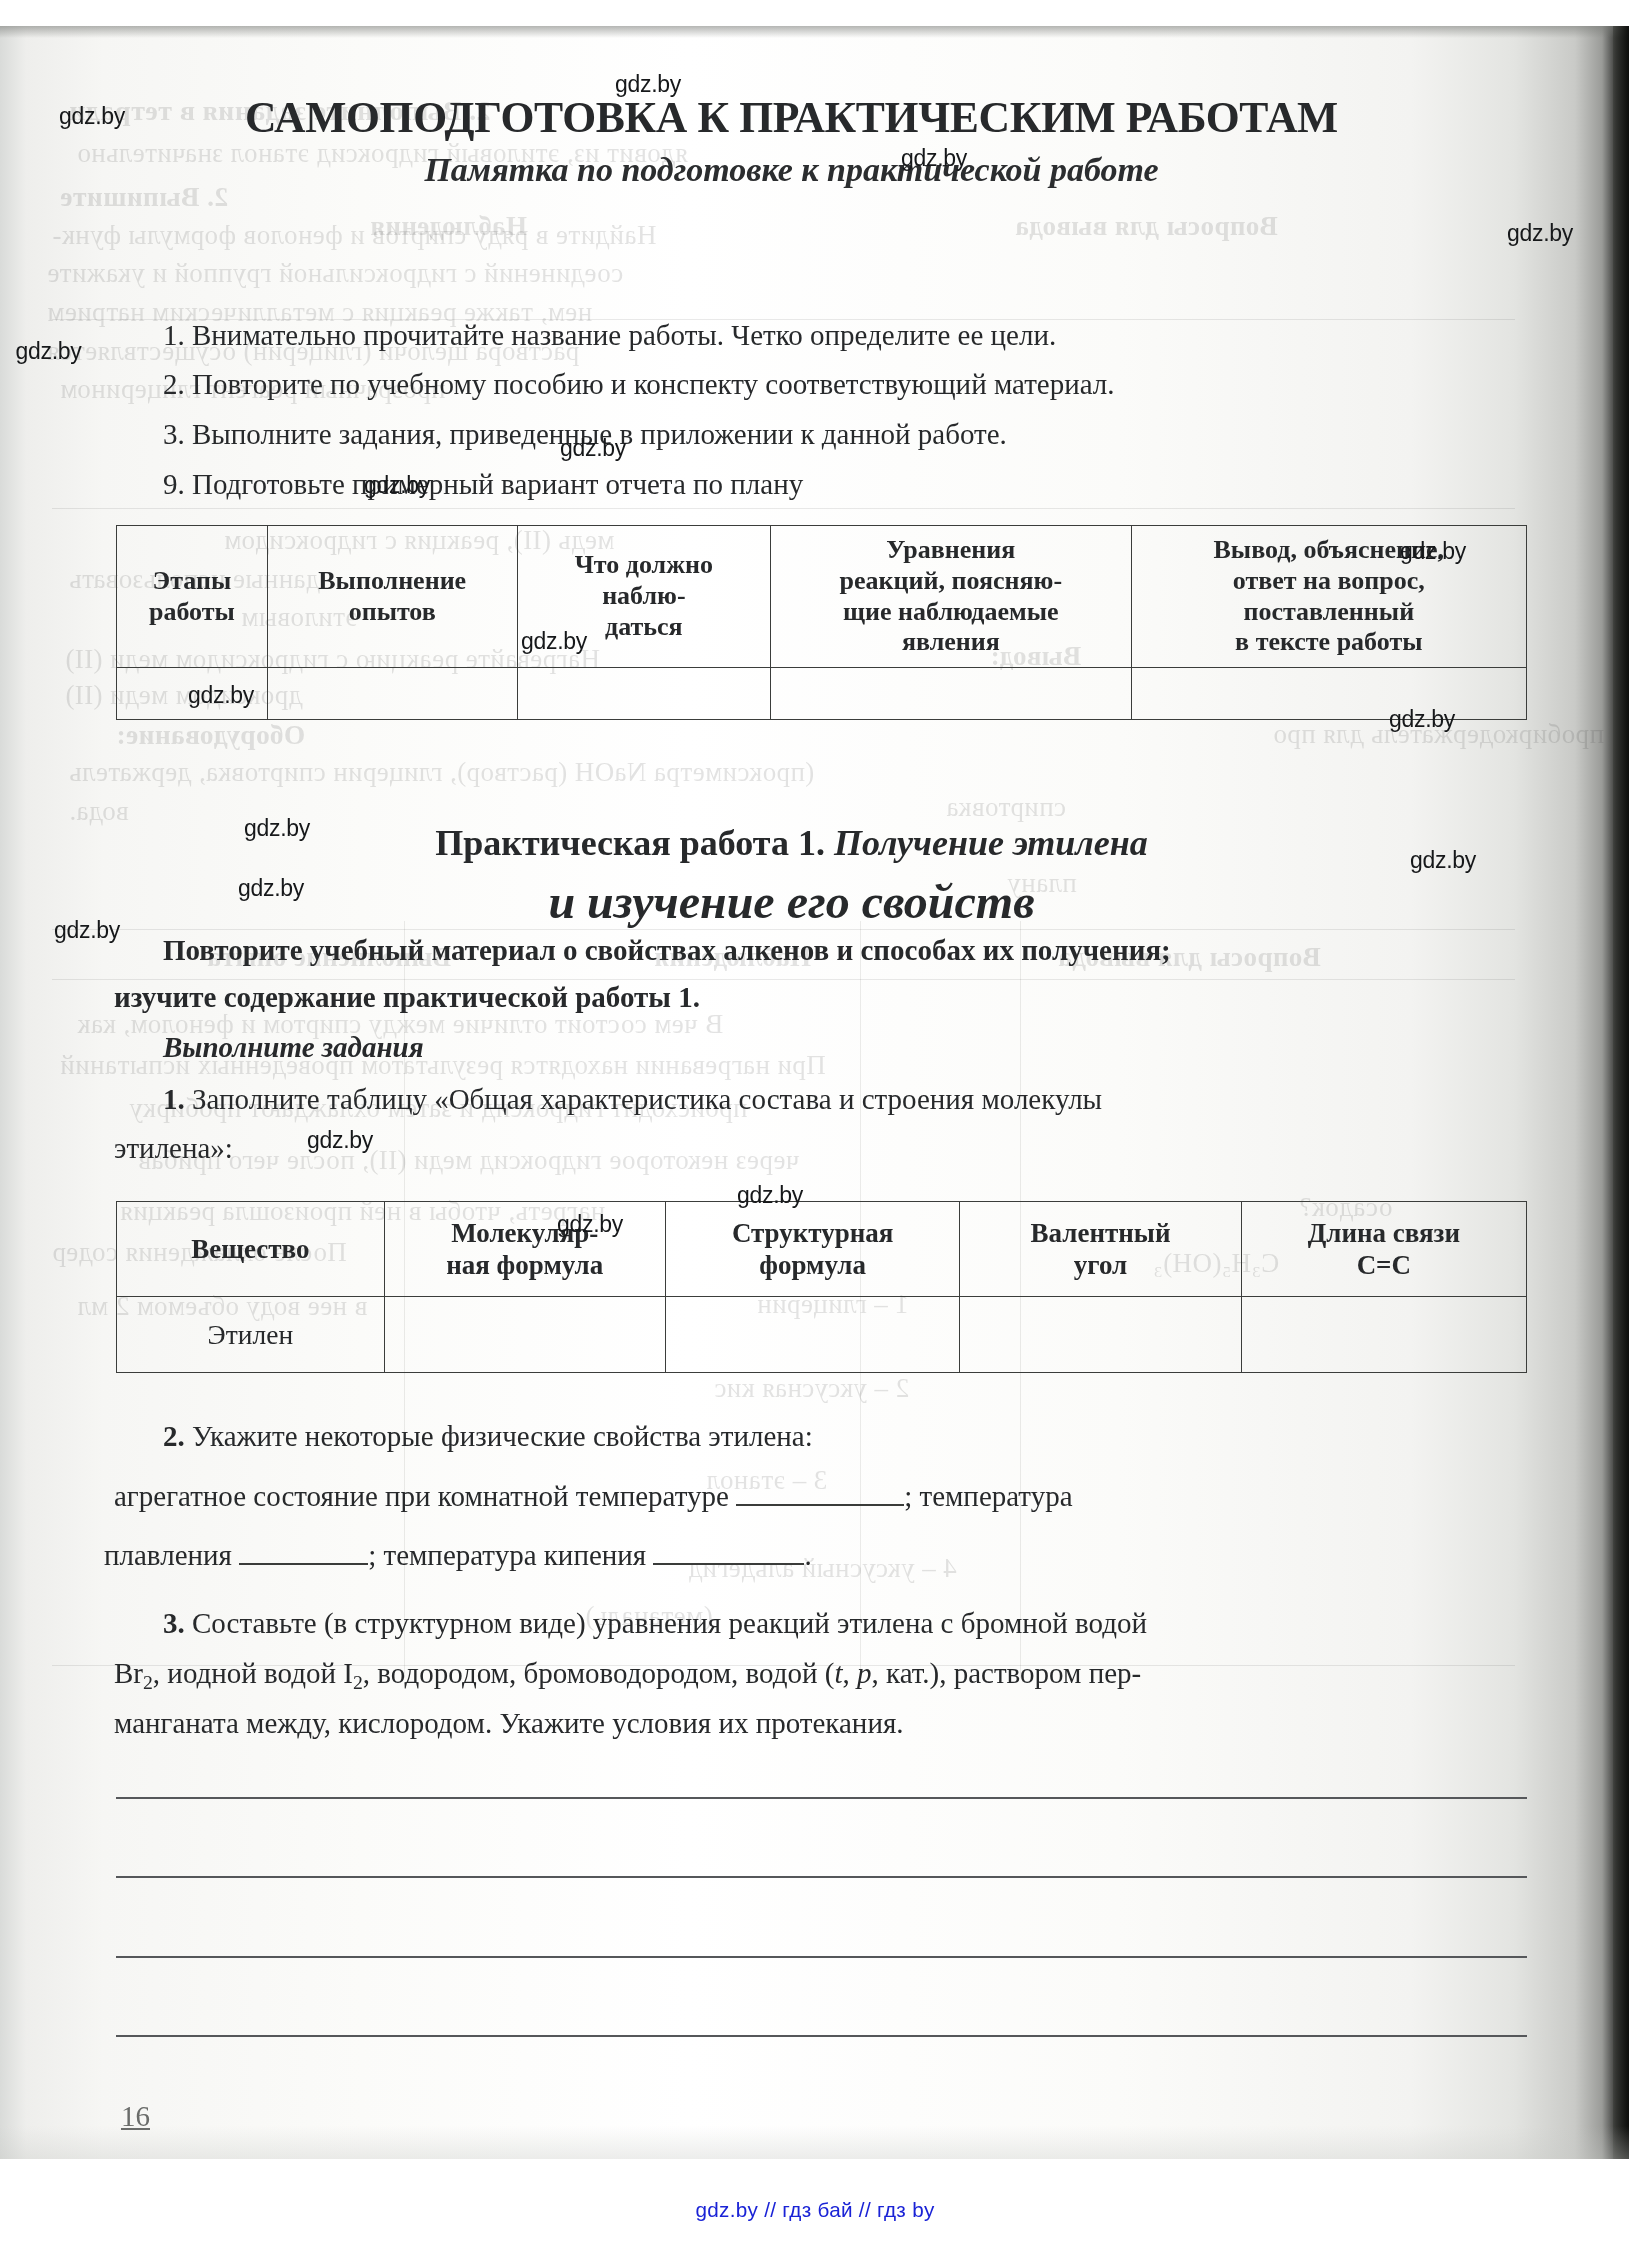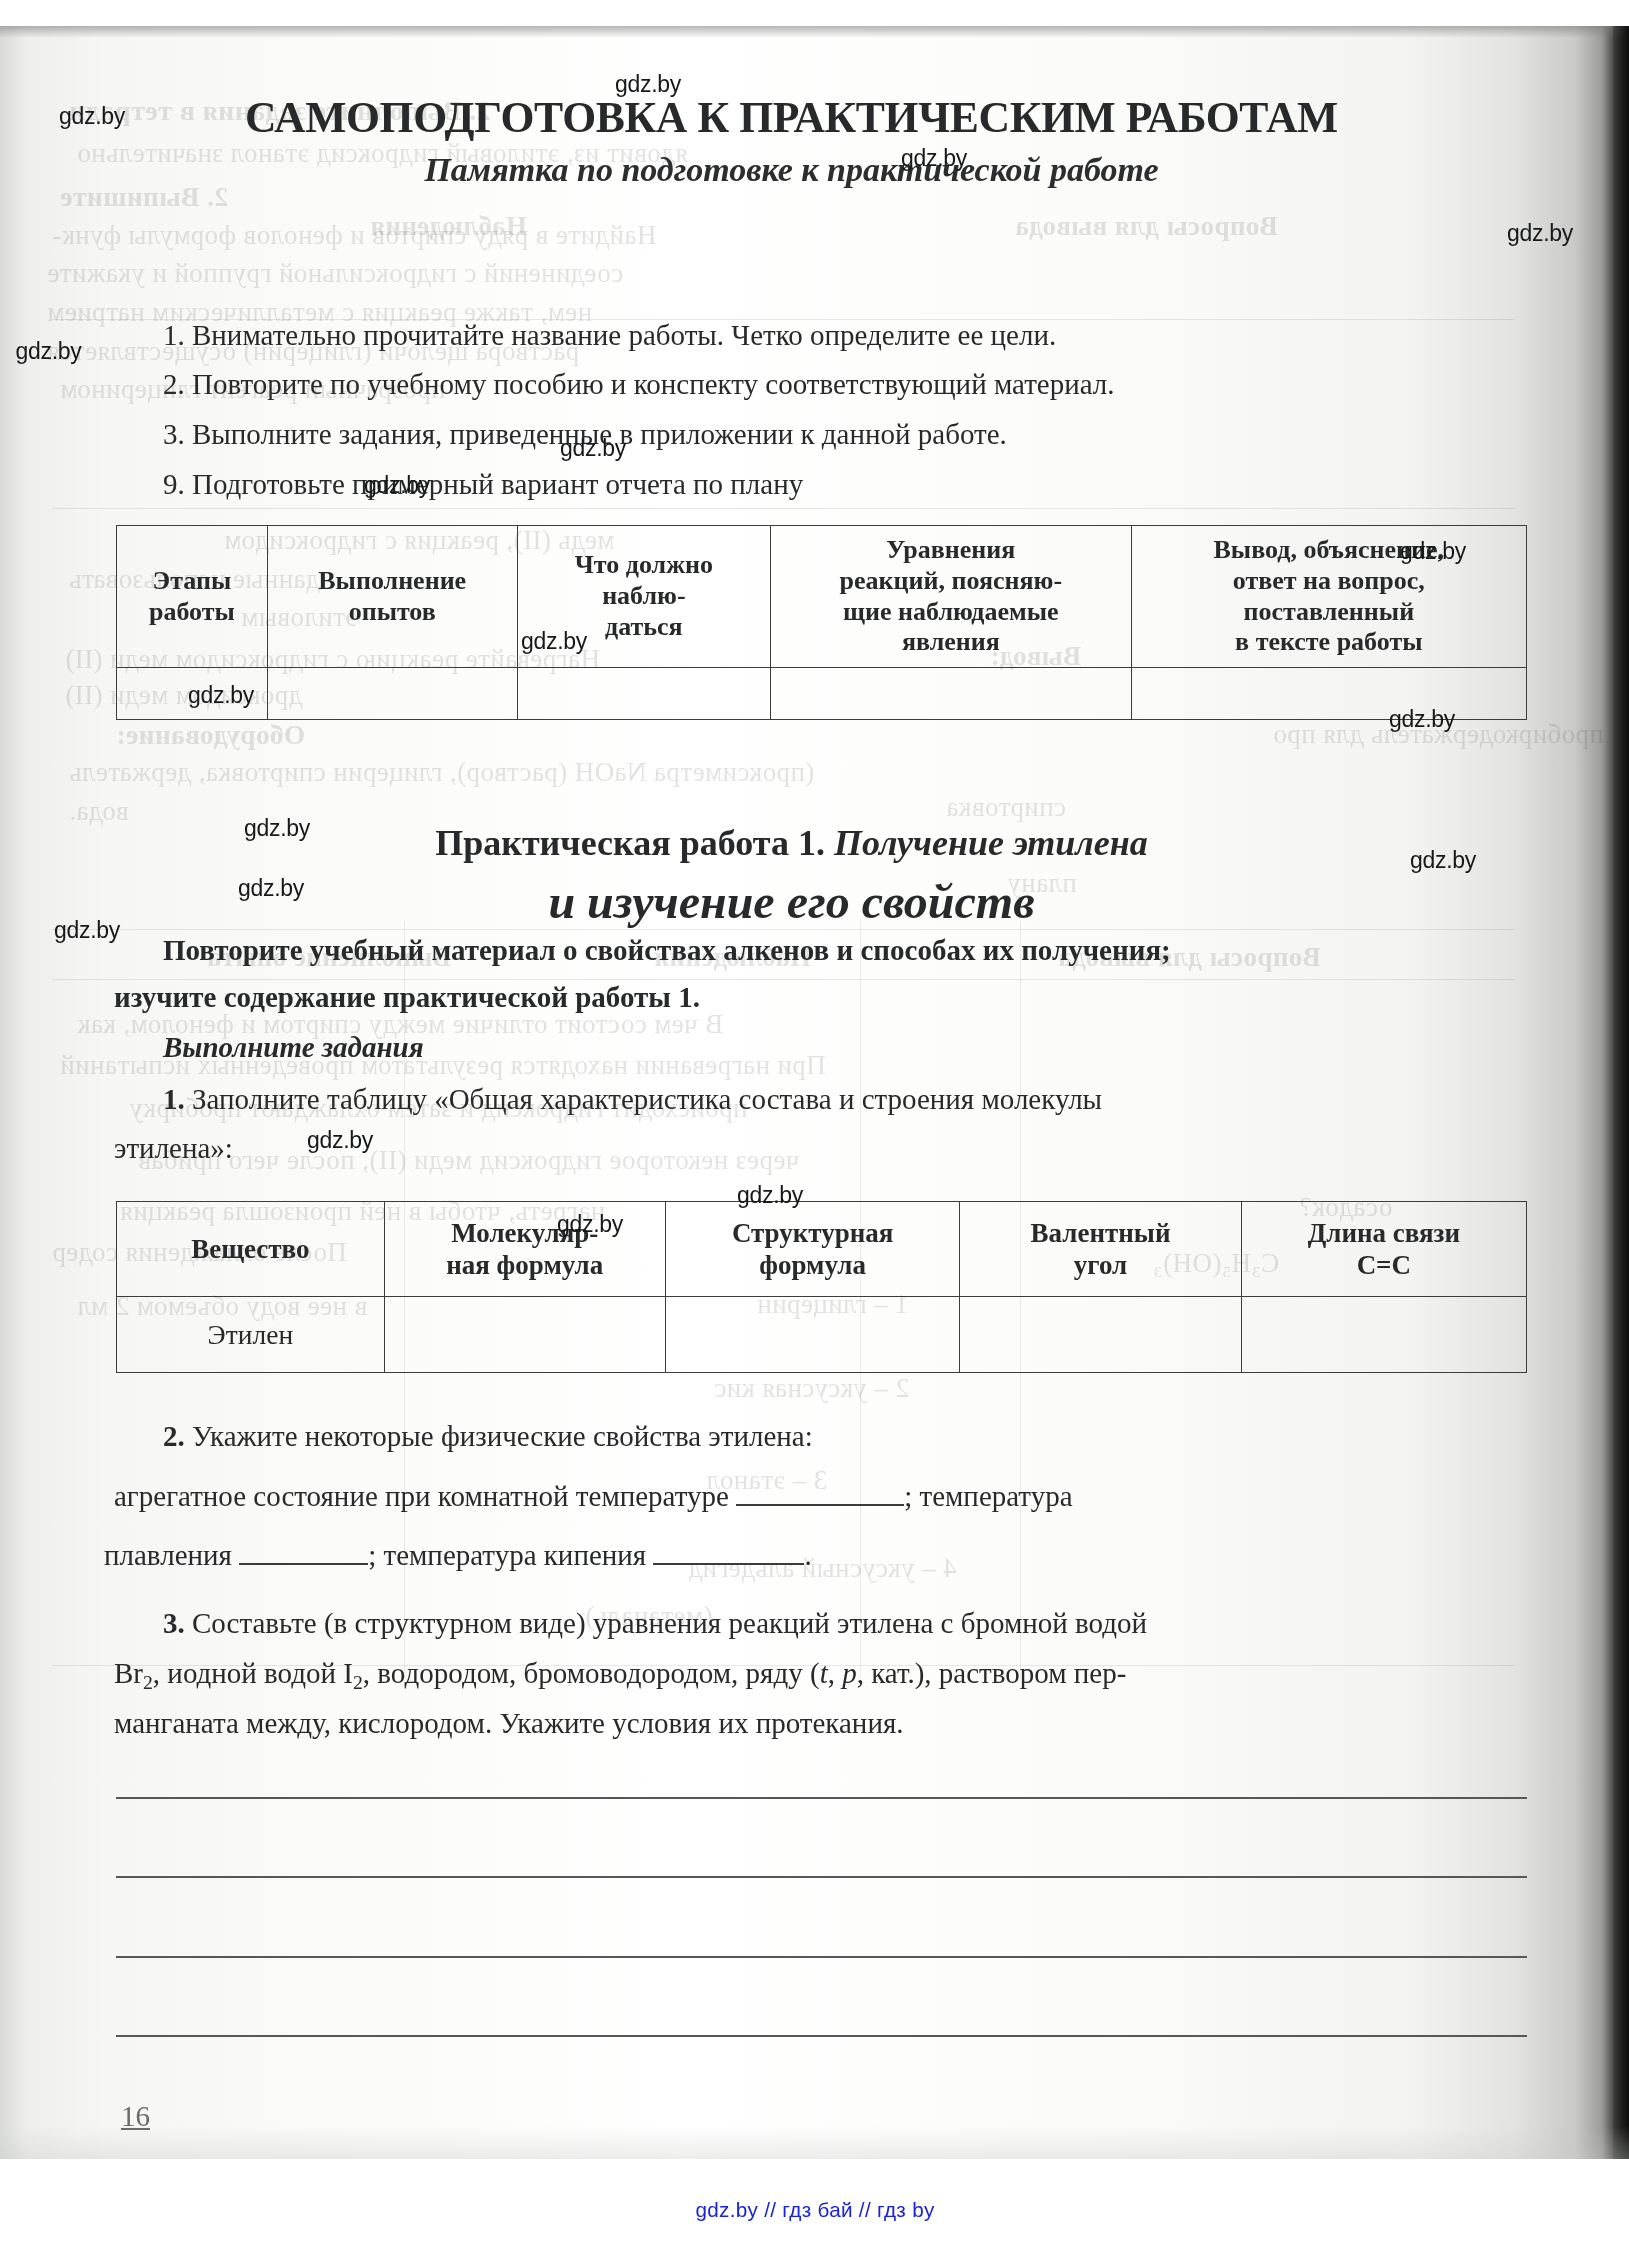--- a/index.html
+++ b/index.html
@@ -346,21 +346,21 @@
         <span>плавления</span>
         <span class="fill-blank fb-2"></span><span>; температура кипения</span>
         <span class="fill-blank fb-3"></span><span>.</span>
       </div>
 
       <div class="task t3-l1">
         <b>3.</b>
         <span>Составьте (в структурном виде) уравнения реакций этилена с бромной водой</span>
       </div>
       <div class="task t3-l2">
-        <span>Br</span><sub>2</sub><span>, иодной водой I</span><sub>2</sub><span>, водородом, бромоводородом, ряду (</span><i>t</i><span>, </span><i>p</i><span>, кат.), раствором пер-</span>
+        <span>Br</span><sub>2</sub><span>, иодной водой I</span><sub>2</sub><span>, водородом, бромоводородом, водой (</span><i>t</i><span>, </span><i>p</i><span>, кат.), раствором пер-</span>
       </div>
       <div class="task t3-l3">манганата между, кислородом. Укажите условия их протекания.</div>
 
       <div class="answer-line al-1"></div>
       <div class="answer-line al-2"></div>
       <div class="answer-line al-3"></div>
       <div class="answer-line al-4"></div>
 
       <div class="page-number">16</div>
     </div>

